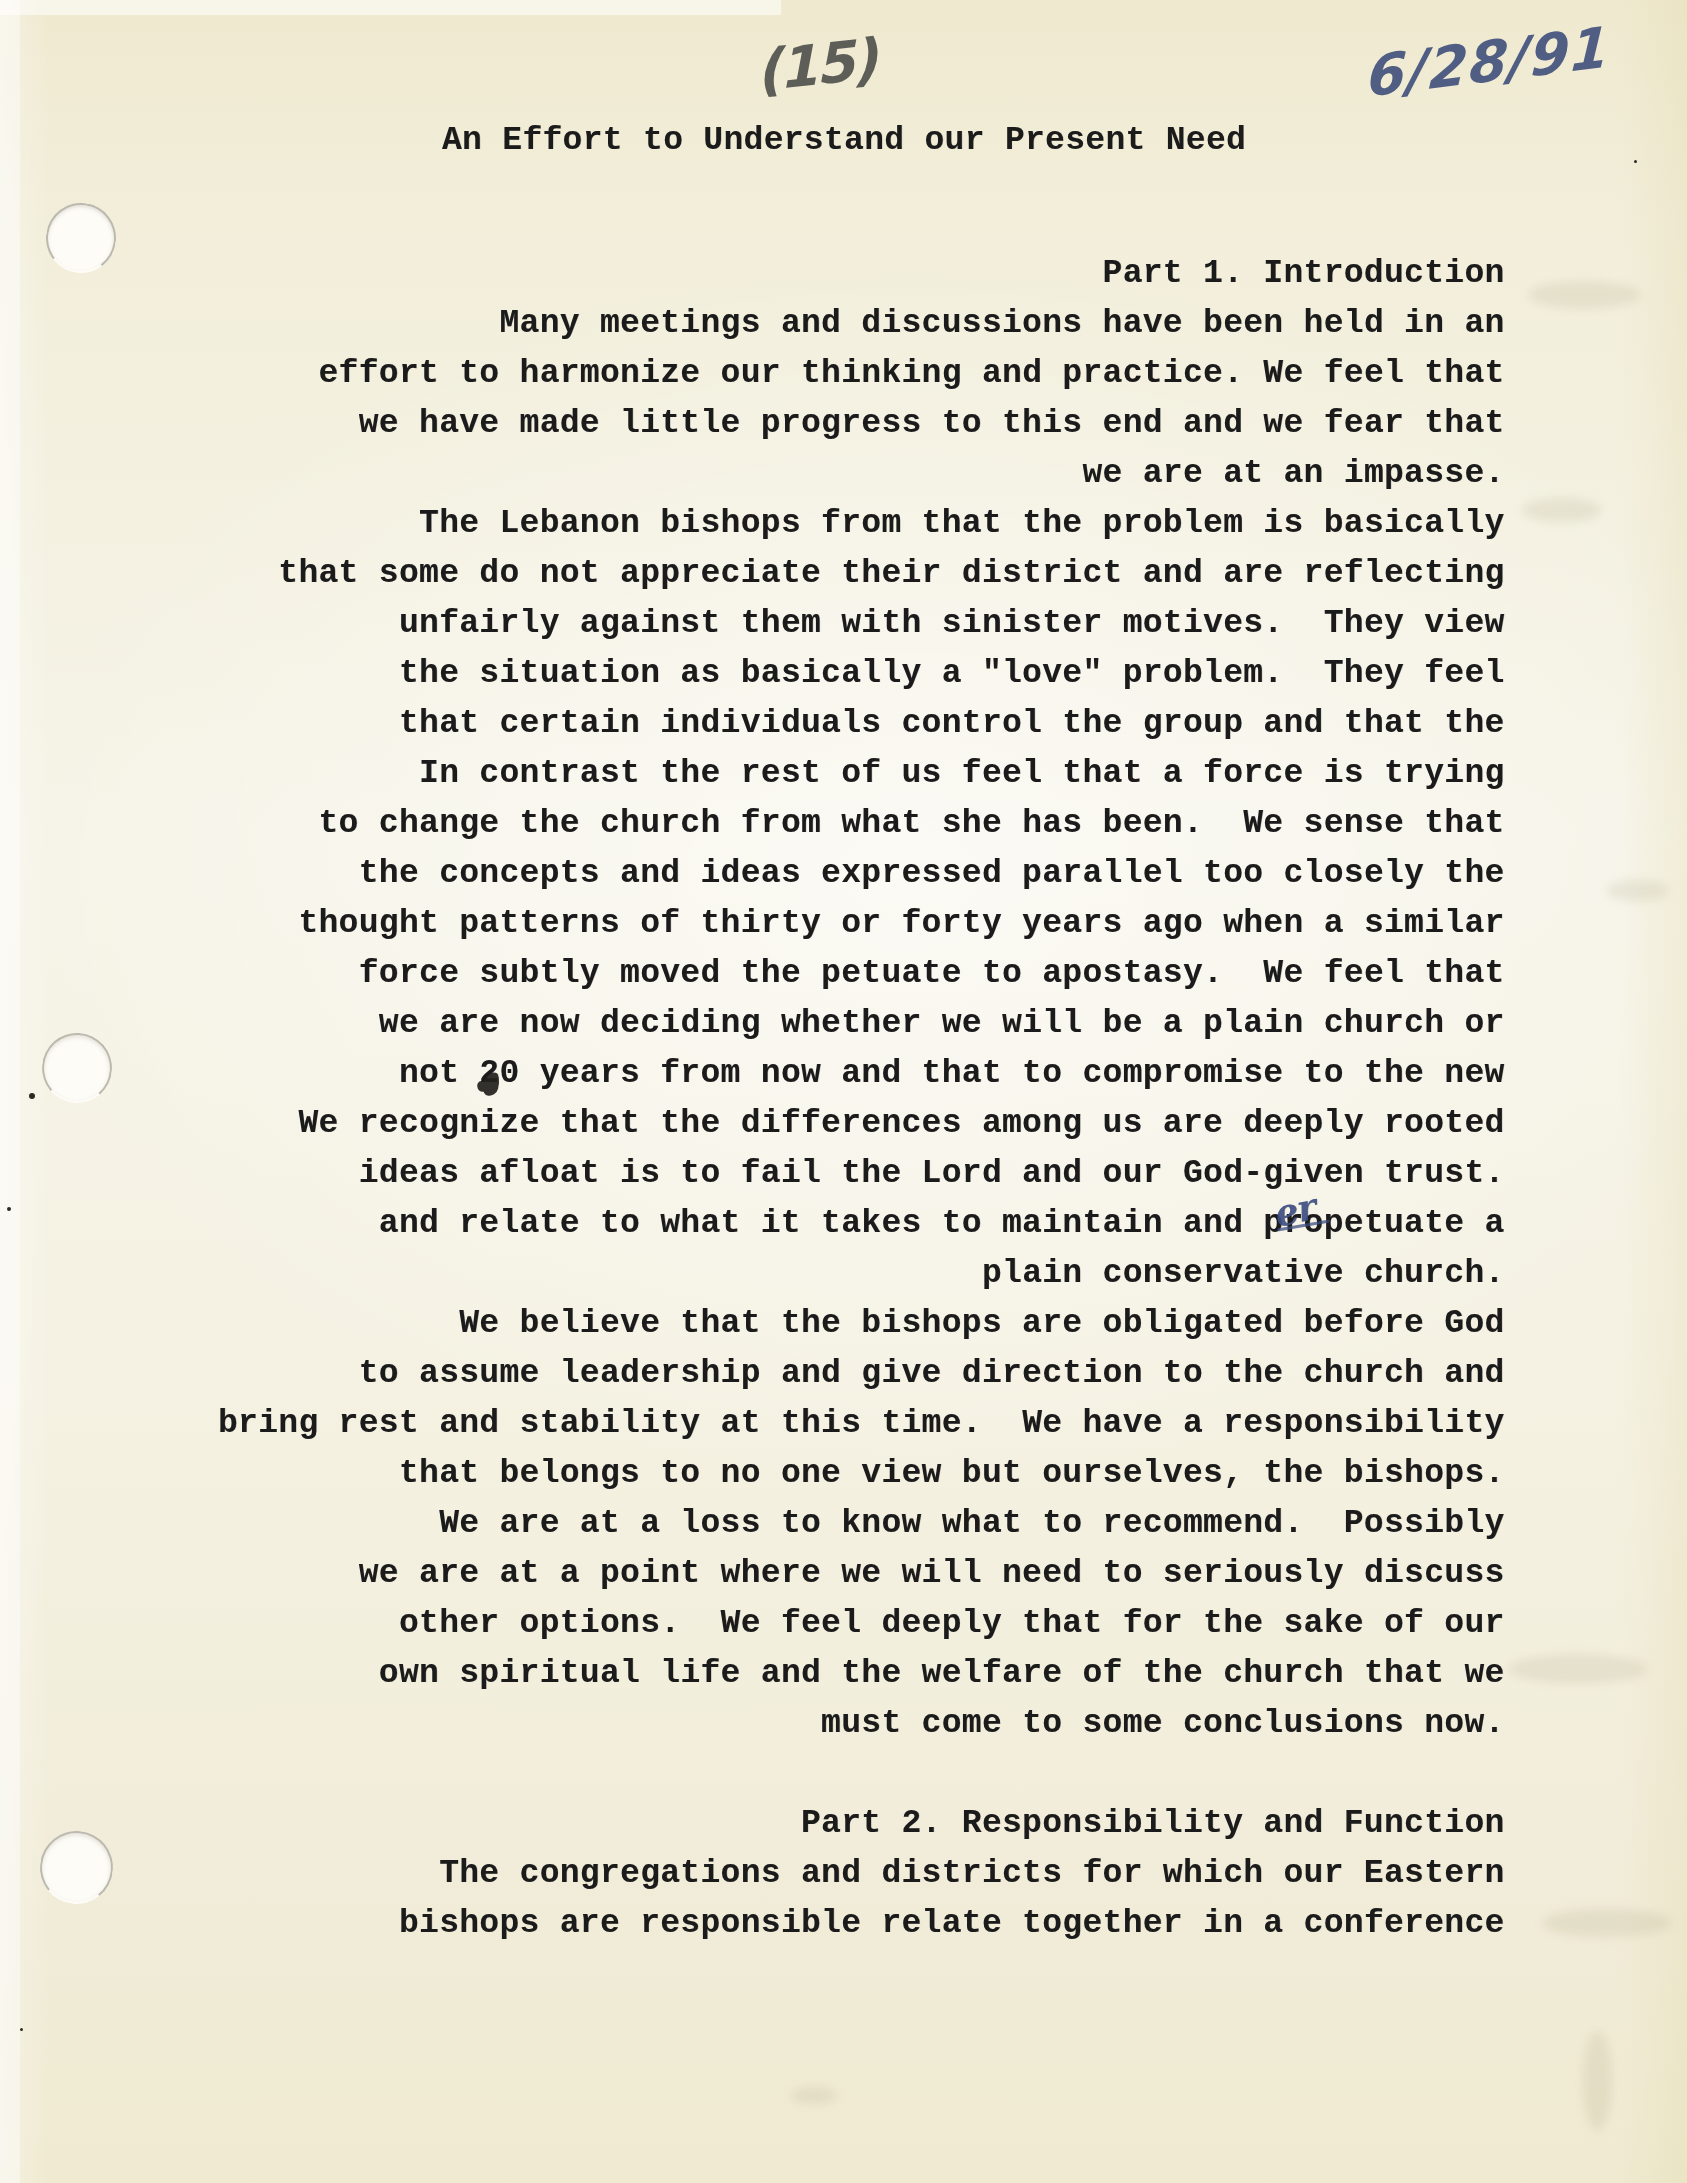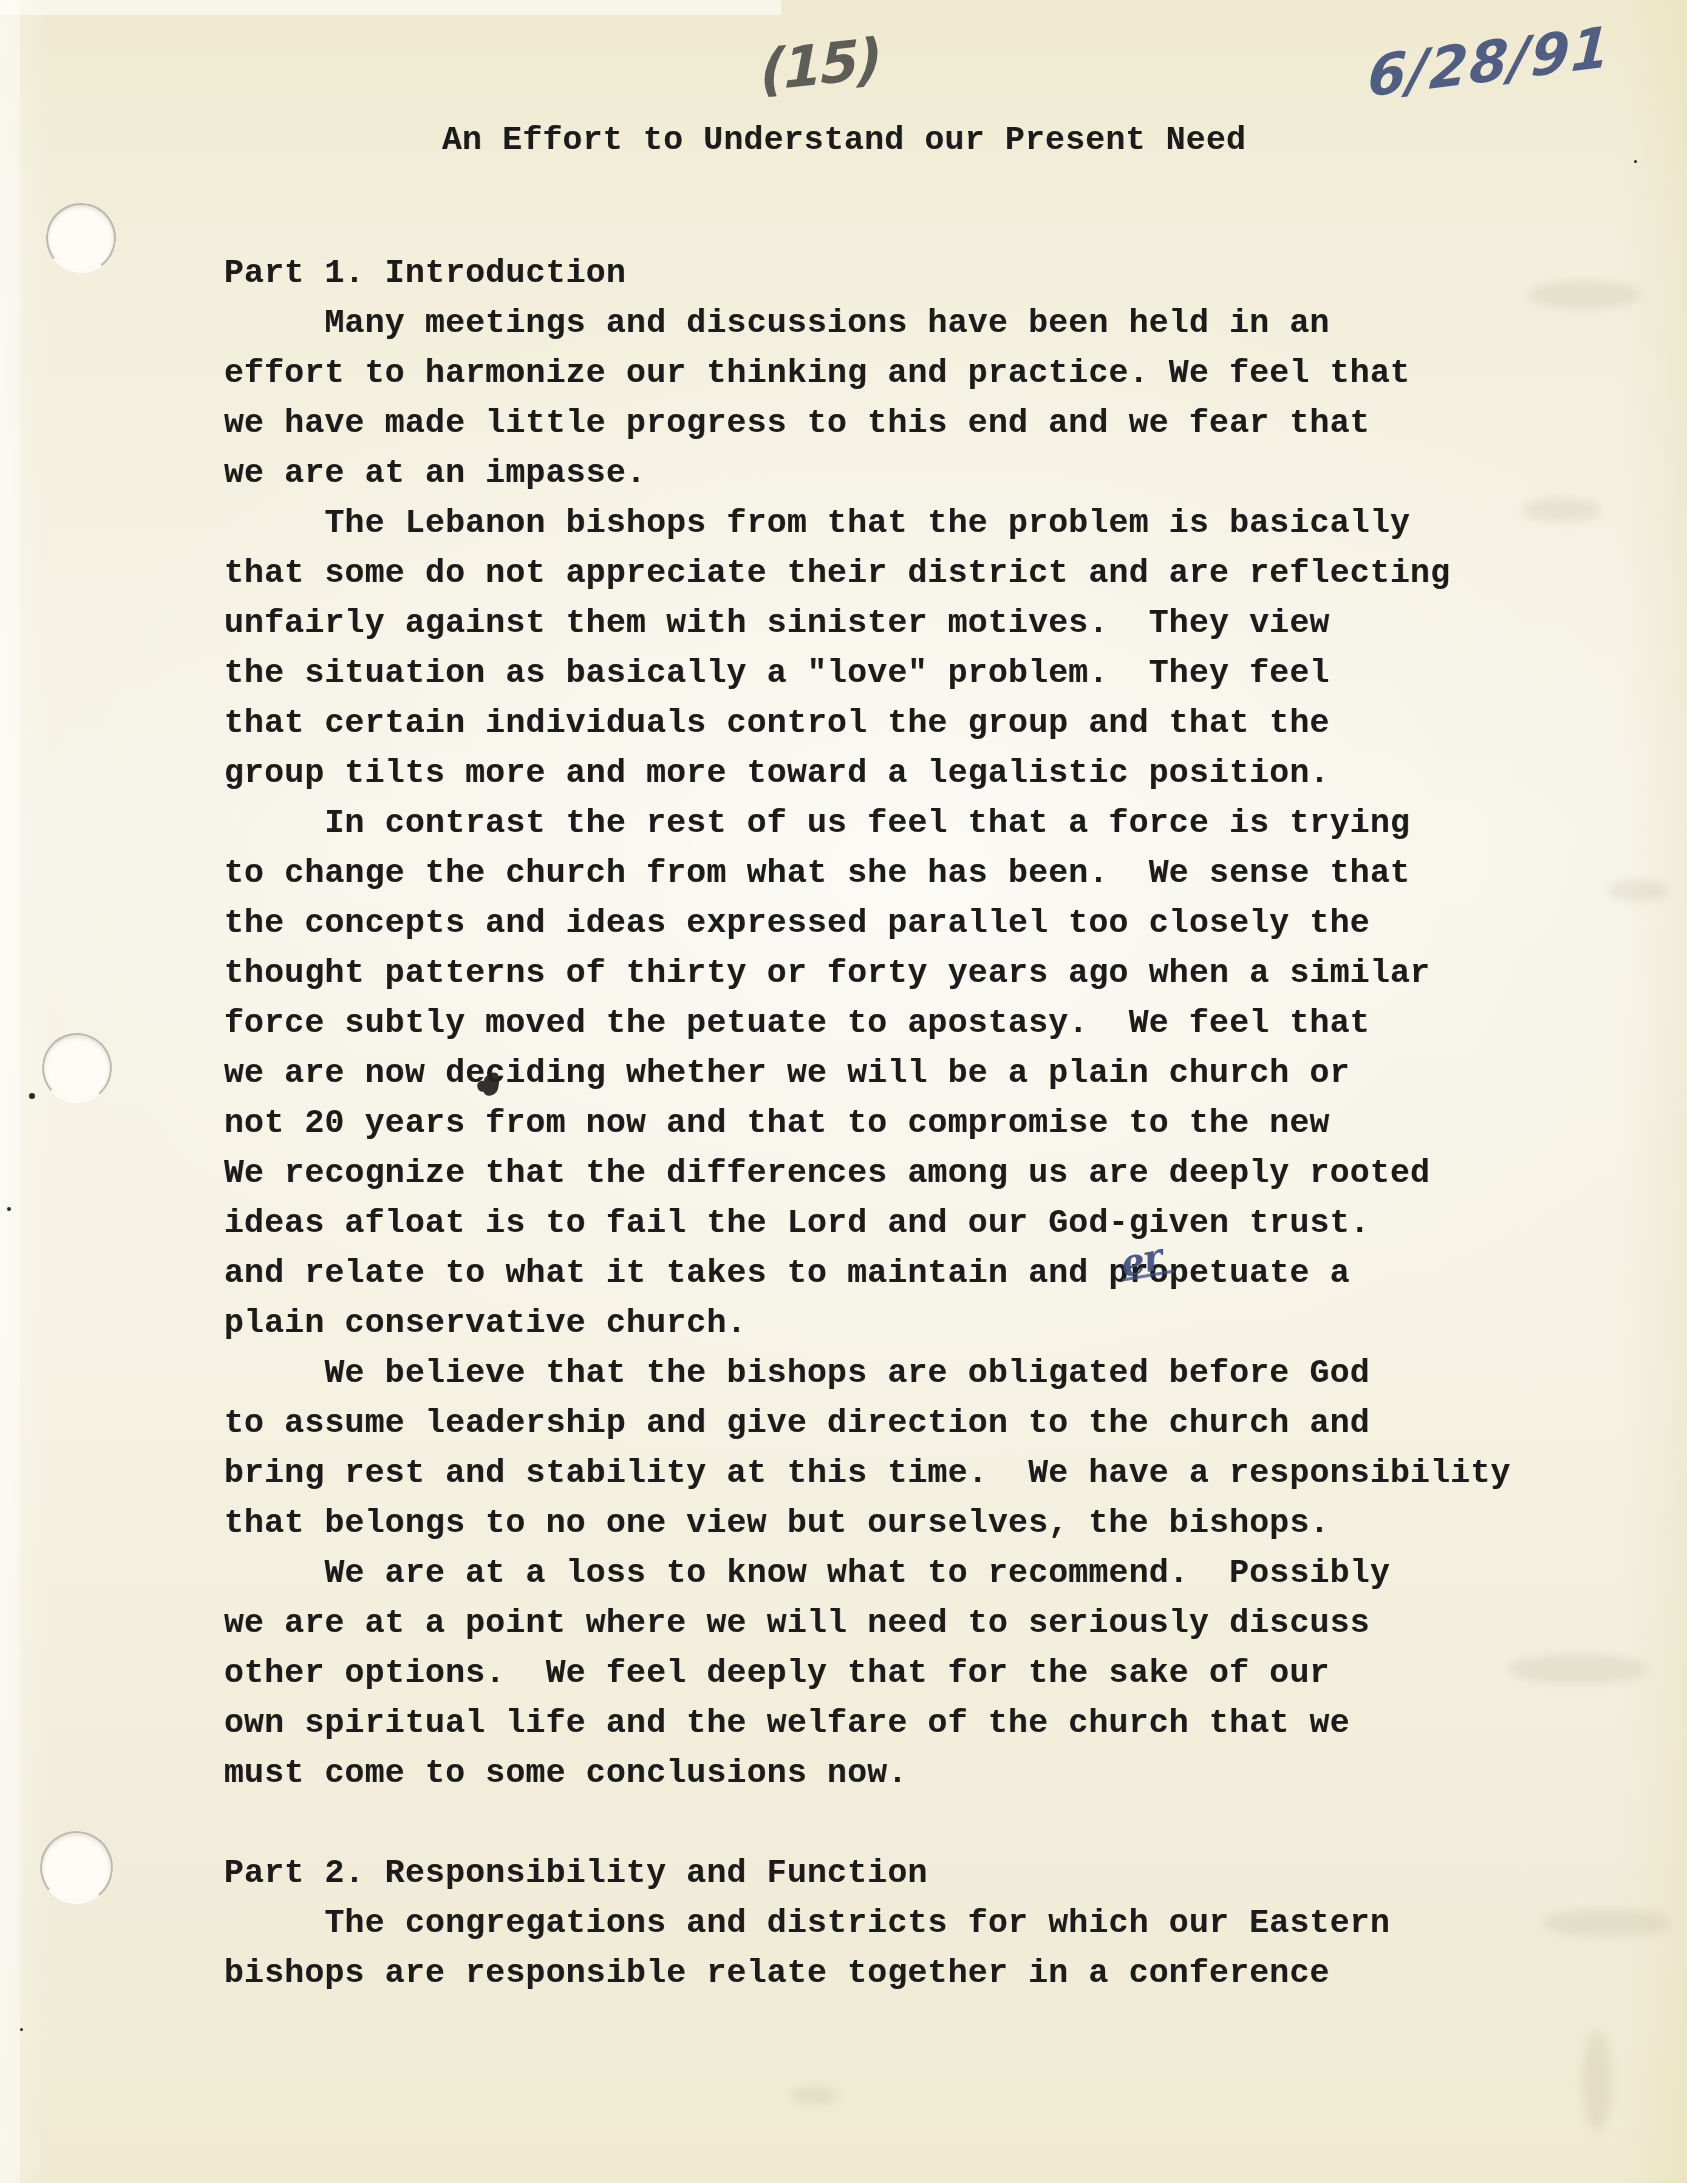--- a/index.html
+++ b/index.html
@@ -5,25 +5,26 @@
   html,body{margin:0;padding:0;width:1687px;height:2183px;overflow:hidden;}
   .paper{
     position:relative;width:1687px;height:2183px;
     background:
       linear-gradient(90deg, rgba(255,255,255,.35) 0%, rgba(255,255,255,0) 3%, rgba(255,255,255,0) 96%, rgba(224,214,168,.28) 100%),
       radial-gradient(ellipse 1257px 860px at 54% 40%, rgba(255,255,255,.55), rgba(255,255,255,0) 72%),
       linear-gradient(180deg,#efe9cf 0%,#f2eeda 10%,#f6f4e8 38%,#f5f2e3 62%,#f1ecd8 88%,#efead0 100%);
   }
   
   .typed{
-    position:absolute;left:224px;top:249px;
+    position:absolute;left:218px;top:249px;
     font-family:"Liberation Mono","DejaVu Sans Mono",monospace;
     font-weight:bold;font-size:33px;color:#1b1b1b;
     letter-spacing:0.3px;
     text-shadow:0.4px 0.4px 0 rgba(27,27,27,.28);
+    text-align:right;
   }
   .tline{height:50px;line-height:50px;white-space:pre;}
   .title{
     position:absolute;left:442px;top:116px;height:50px;line-height:50px;white-space:pre;
     font-family:"Liberation Mono","DejaVu Sans Mono",monospace;
     font-weight:bold;font-size:33px;color:#1b1b1b;letter-spacing:0.3px;
     text-shadow:0.4px 0.4px 0 rgba(27,27,27,.28);
   }
   
   .pencil-number{
@@ -107,21 +108,20 @@
       <div class="tline">Part 1. Introduction</div>
       <div class="tline">     Many meetings and discussions have been held in an</div>
       <div class="tline">effort to harmonize our thinking and practice. We feel that</div>
       <div class="tline">we have made little progress to this end and we fear that</div>
       <div class="tline">we are at an impasse.</div>
       <div class="tline">     The Lebanon bishops from that the problem is basically</div>
       <div class="tline">that some do not appreciate their district and are reflecting</div>
       <div class="tline">unfairly against them with sinister motives.  They view</div>
       <div class="tline">the situation as basically a "love" problem.  They feel</div>
       <div class="tline">that certain individuals control the group and that the</div>
-      <div class="tline">group tilts more and more toward a legalistic position.</div>
       <div class="tline">     In contrast the rest of us feel that a force is trying</div>
       <div class="tline">to change the church from what she has been.  We sense that</div>
       <div class="tline">the concepts and ideas expressed parallel too closely the</div>
       <div class="tline">thought patterns of thirty or forty years ago when a similar</div>
       <div class="tline">force subtly moved the petuate to apostasy.  We feel that</div>
       <div class="tline">we are now deciding whether we will be a plain church or</div>
       <div class="tline">not 20 years from now and that to compromise to the new</div>
       <div class="tline">We recognize that the differences among us are deeply rooted</div>
       <div class="tline">ideas afloat is to fail the Lord and our God-given trust.</div>
       <div class="tline"><span>and relate to what it takes to maintain and p</span><span class="struck">ro<span class="hand-correction">er</span></span><span>petuate a</span></div>

